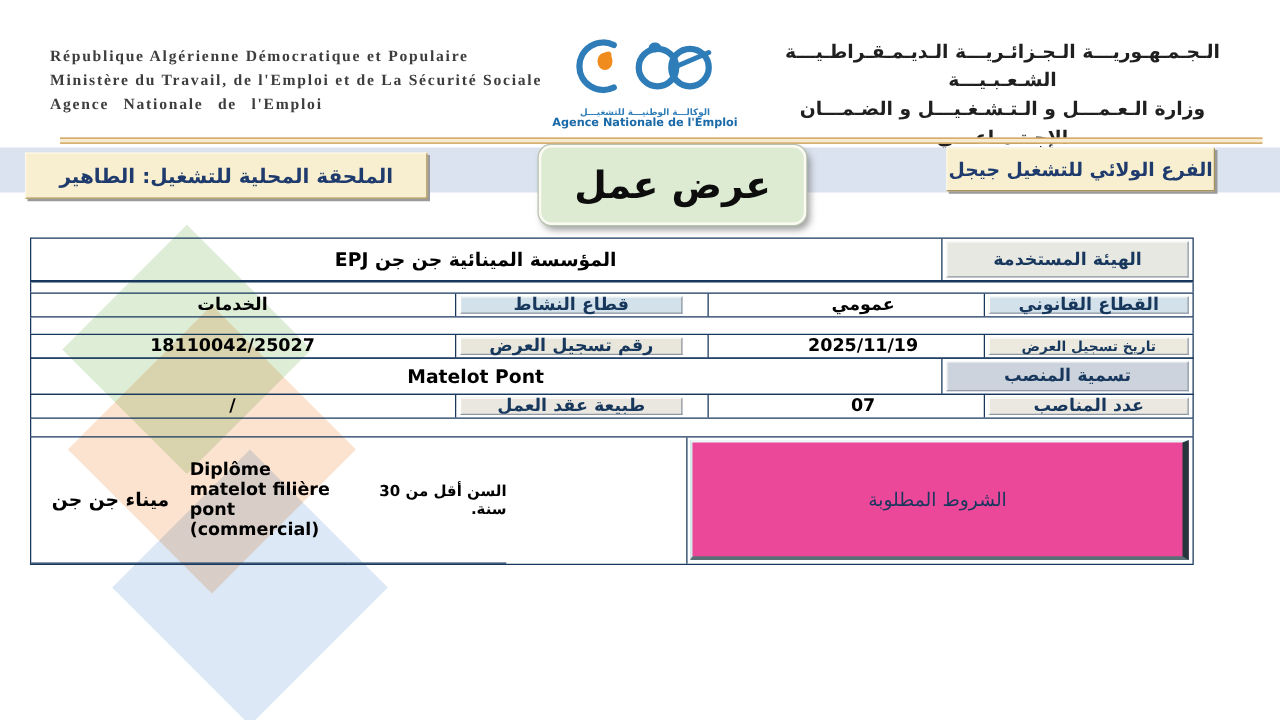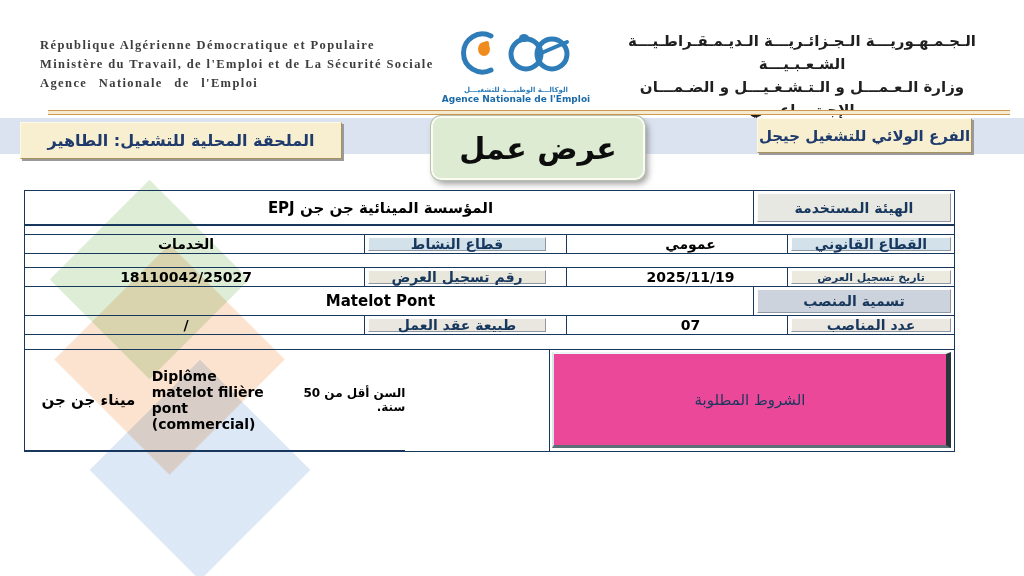--- a/index.html
+++ b/index.html
@@ -206,21 +206,21 @@
 
     <div class="trow r-bottom">
       <div class="req-left">
         <div>
           <span class="val lg">ميناء جن جن</span>
         </div>
         <div>
           <span class="val" style="direction:ltr;">Diplôme matelot filière pont (commercial)</span>
         </div>
         <div>
-          <span class="val sm">السن أقل من 50 سنة.</span>
+          <span class="val sm">السن أقل من 30 سنة.</span>
         </div>
         <div>
           <span class="val"></span>
         </div>
       </div>
       <div class="req-right">
         <div class="reqcell">الشروط المطلوبة</div>
       </div>
     </div>
 

